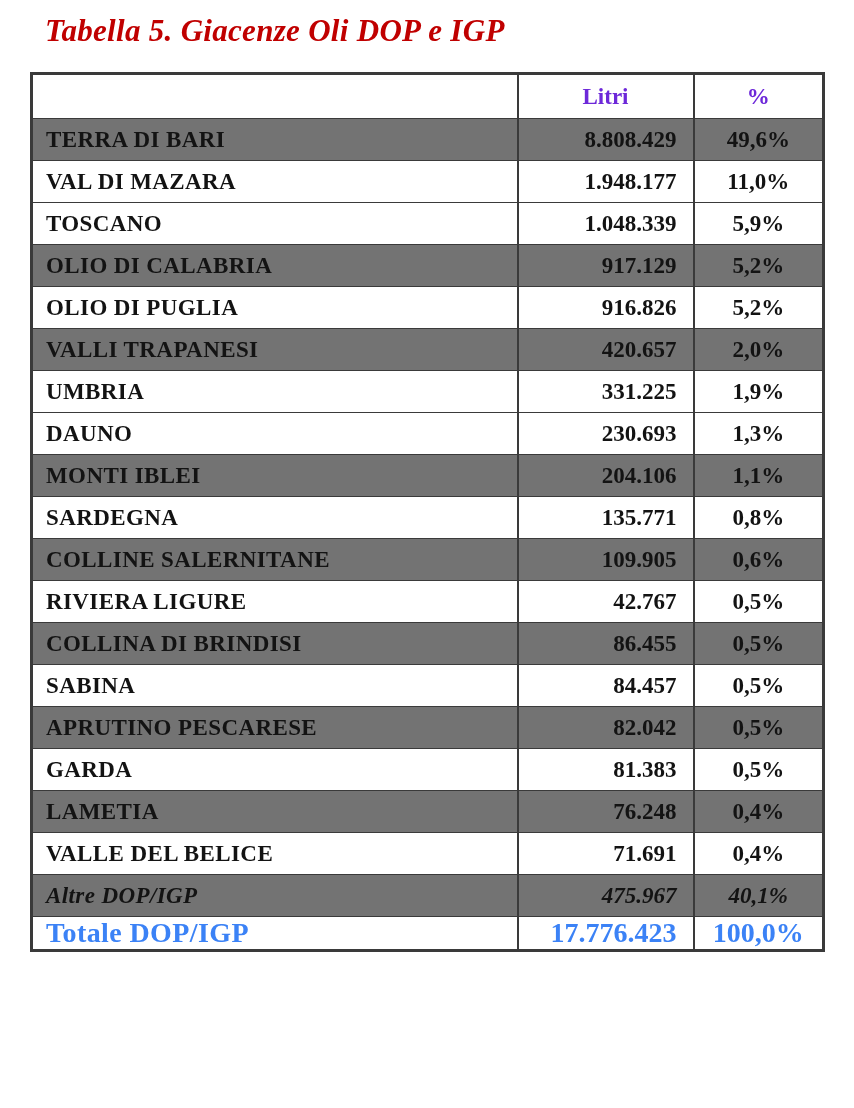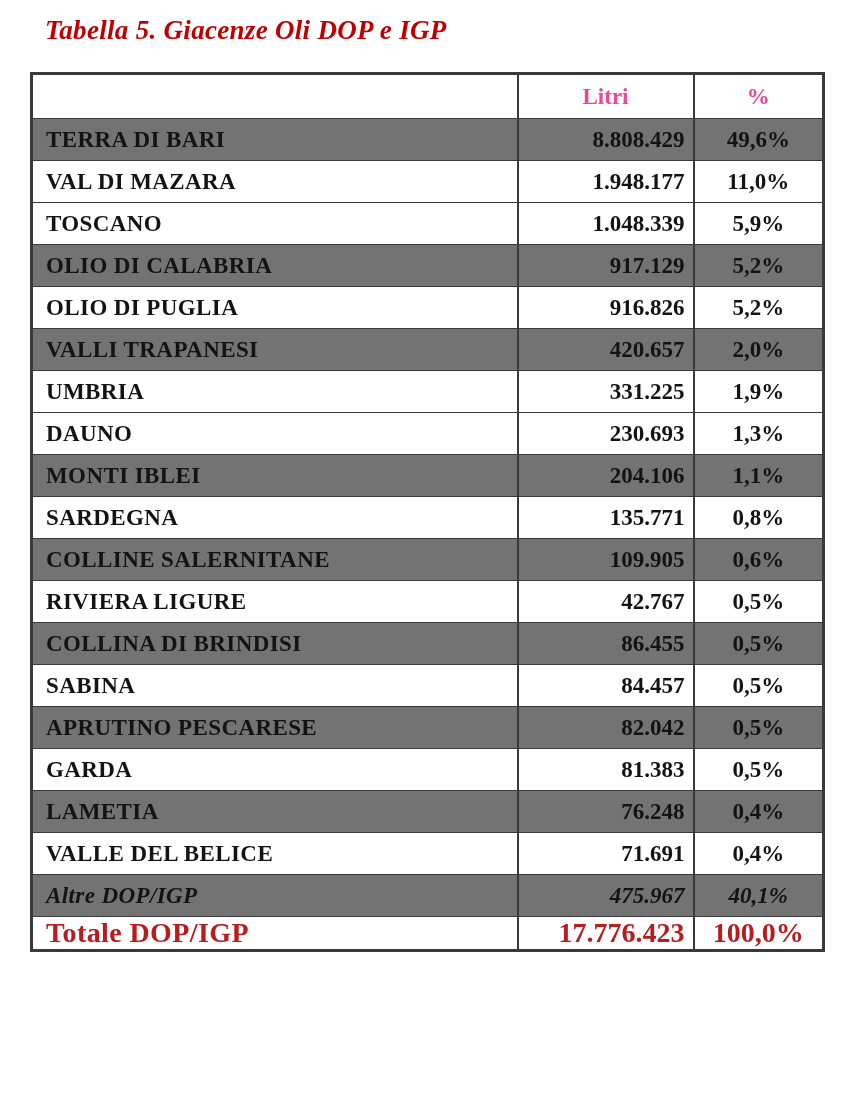--- a/index.html
+++ b/index.html
@@ -10,21 +10,21 @@
   }
   body {
     width: 854px;
     height: 1108px;
     overflow: hidden;
   }
   .page-title {
     color: #C00000;
     font-weight: bold;
     font-style: italic;
-    font-size: 27px;
+    font-size: 31px;
     line-height: 31px;
     margin: 15px 0 0 45px;
     letter-spacing: 0.3px;
   }
   table.giacenze {
     border-collapse: collapse;
     table-layout: fixed;
     width: 792px;
     margin: 26px 0 0 30px;
     border: 3px solid #3a3a3a;
@@ -32,49 +32,49 @@
   th, td {
     border: 1px solid #3a3a3a;
     border-left-width: 2px;
     border-right-width: 2px;
     vertical-align: middle;
     padding: 0;
     box-sizing: border-box;
   }
   thead th {
     background: #ffffff;
-    color: #ec4899;
+    color: #6d28d9;
     font-weight: bold;
     font-size: 23px;
     height: 45px;
     text-align: center;
   }
   tbody td {
     font-weight: bold;
     font-size: 23px;
     color: #131313;
     height: 42px;
     background: #ffffff;
   }
   tr.blue td { background: #737373; }
   tr.aggregate td { font-style: italic; }
   tr.total td {
-    color: #b91c1c;
+    color: #3b82f6;
     font-size: 28px;
     height: 32px;
     background: #ffffff;
   }
   .name-col {
     text-align: left;
     padding-left: 13px;
     letter-spacing: 0.4px;
   }
   .litri-col {
     text-align: right;
-    padding-right: 8px;
+    padding-right: 16px;
   }
   .pct-col {
     text-align: center;
   }
 </style>
 </head>
 <body>
 
 <div class="page">
 

